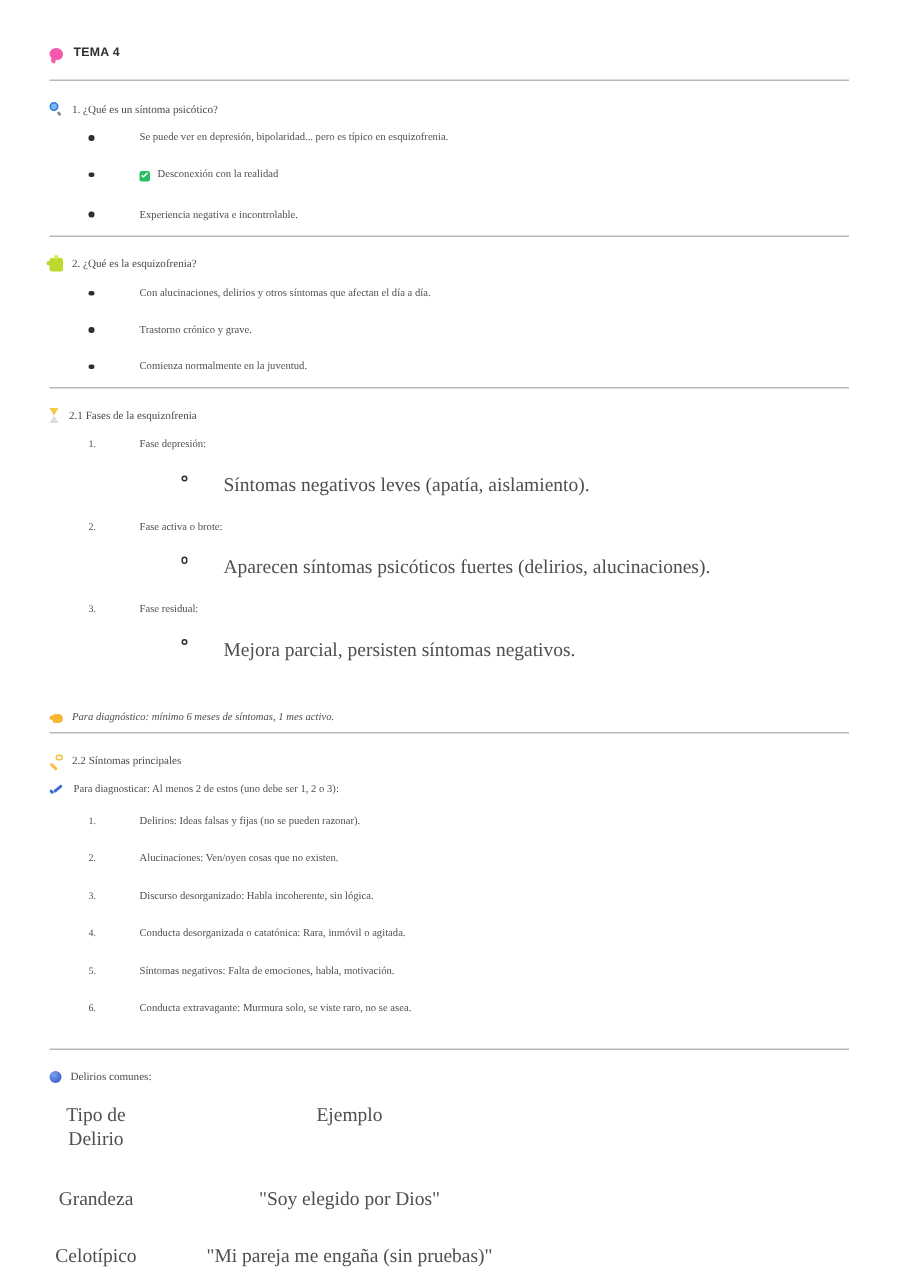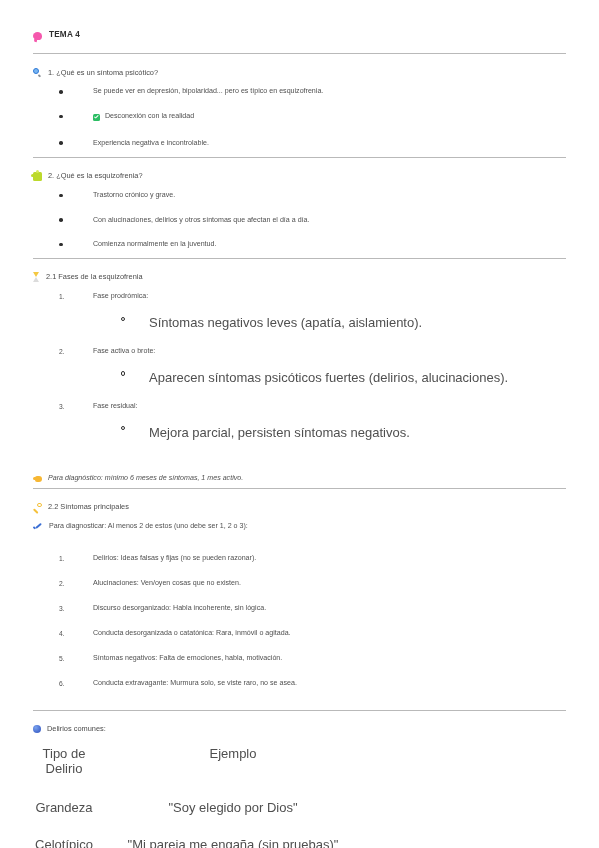--- a/index.html
+++ b/index.html
@@ -39,21 +39,21 @@
 
   
   .divider {
     height: 1px;
     background: #b9b9b9;
     border: 0;
     margin: 0;
   }
 
   
-  .block { padding: 13px 0 6px 0; }
+  .block { padding: 13px 0 6px 0; font-family: Liberation Serif, serif; }
 
   .heading {
     display: flex;
     align-items: flex-start;
     gap: 6px;
     font-size: 7.4px;
     color: #4a4a4a;
     line-height: 1.35;
     margin-bottom: 10px;
   }
@@ -333,21 +333,21 @@
     margin-top: 32px;
   }
 
   
   .leadline {
     display: flex;
     align-items: flex-start;
     gap: 6px;
     font-size: 7.1px;
     color: #4f4f4f;
-    margin: 0 0 24px 0;
+    margin: 0 0 13px 0;
   }
 
   
   table.delirios {
     border-collapse: collapse;
     margin: 12px 0 0 0;
     width: 330px;
   }
   table.delirios th,
   table.delirios td {
@@ -393,36 +393,36 @@
     </div>
 
     <hr class="divider">
 
     <div class="block">
       <div class="heading">
         <span class="ic ic-puzzle"></span>
         <span class="htext">2. ¿Qué es la esquizofrenia?</span>
       </div>
       <ul class="bullets">
+        <li>Con alucinaciones, delirios y otros síntomas que afectan el día a día.</li>
         <li>Trastorno crónico y grave.</li>
-        <li>Con alucinaciones, delirios y otros síntomas que afectan el día a día.</li>
         <li>Comienza normalmente en la juventud.</li>
       </ul>
     </div>
 
     <hr class="divider">
 
     <div class="block">
       <div class="heading">
         <span class="ic ic-hourglass"></span>
         <span class="htext">2.1 Fases de la esquizofrenia</span>
       </div>
       <ol class="nums">
         <li>
-          <span>Fase prodrómica:</span>
+          <span>Fase depresión:</span>
           <ul class="subcircles">
             <li>Síntomas negativos leves (apatía, aislamiento).</li>
           </ul>
         </li>
         <li>
           <span>Fase activa o brote:</span>
           <ul class="subcircles">
             <li>Aparecen síntomas psicóticos fuertes (delirios, alucinaciones).</li>
           </ul>
         </li>

